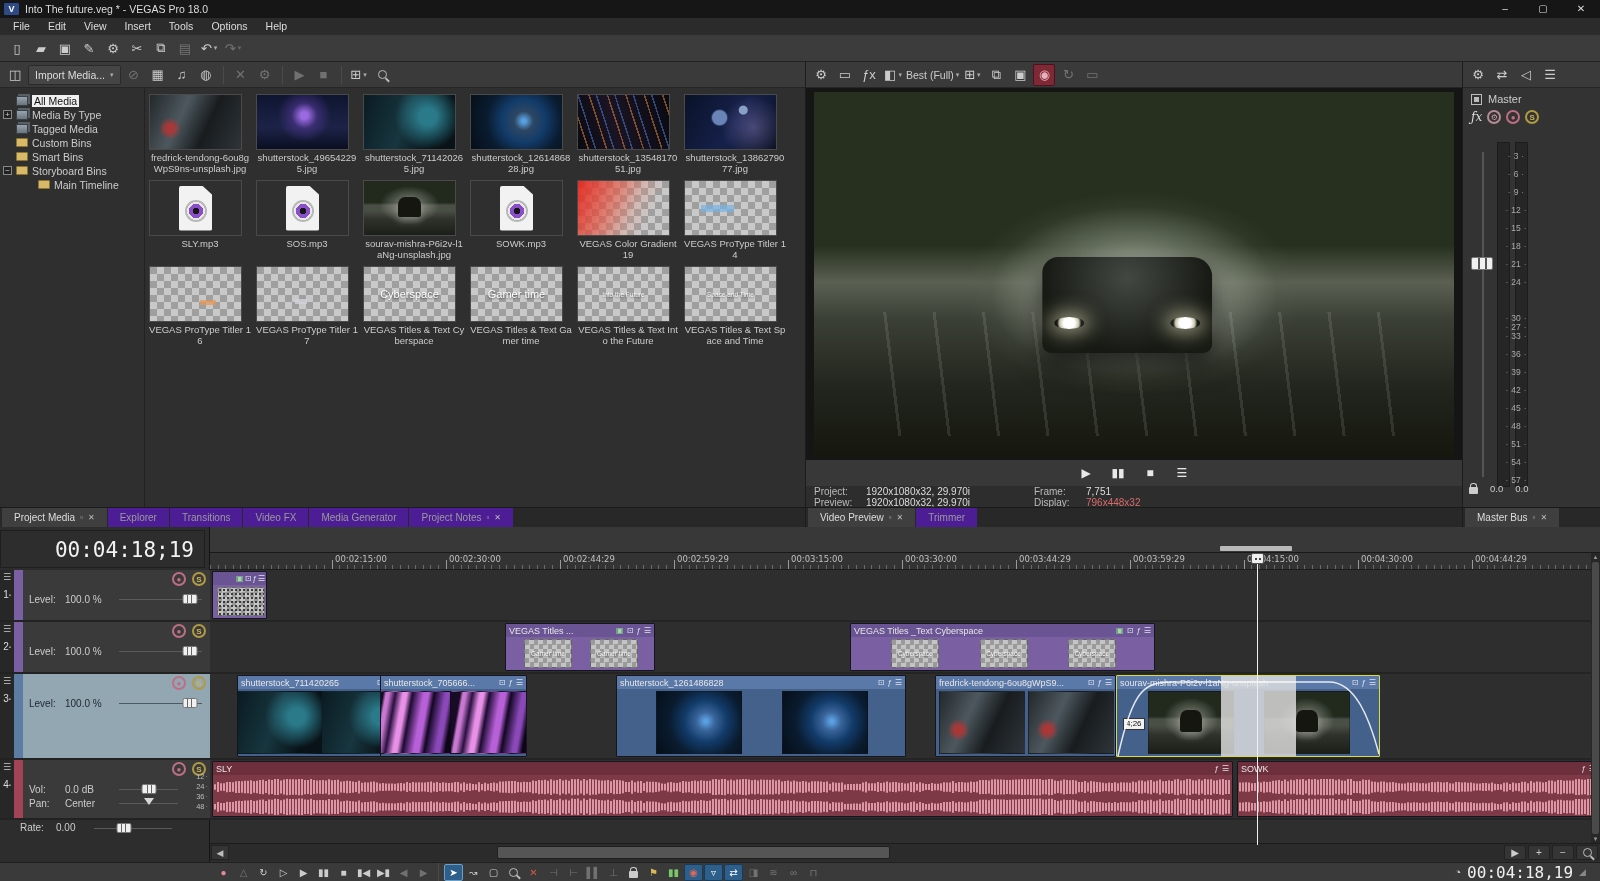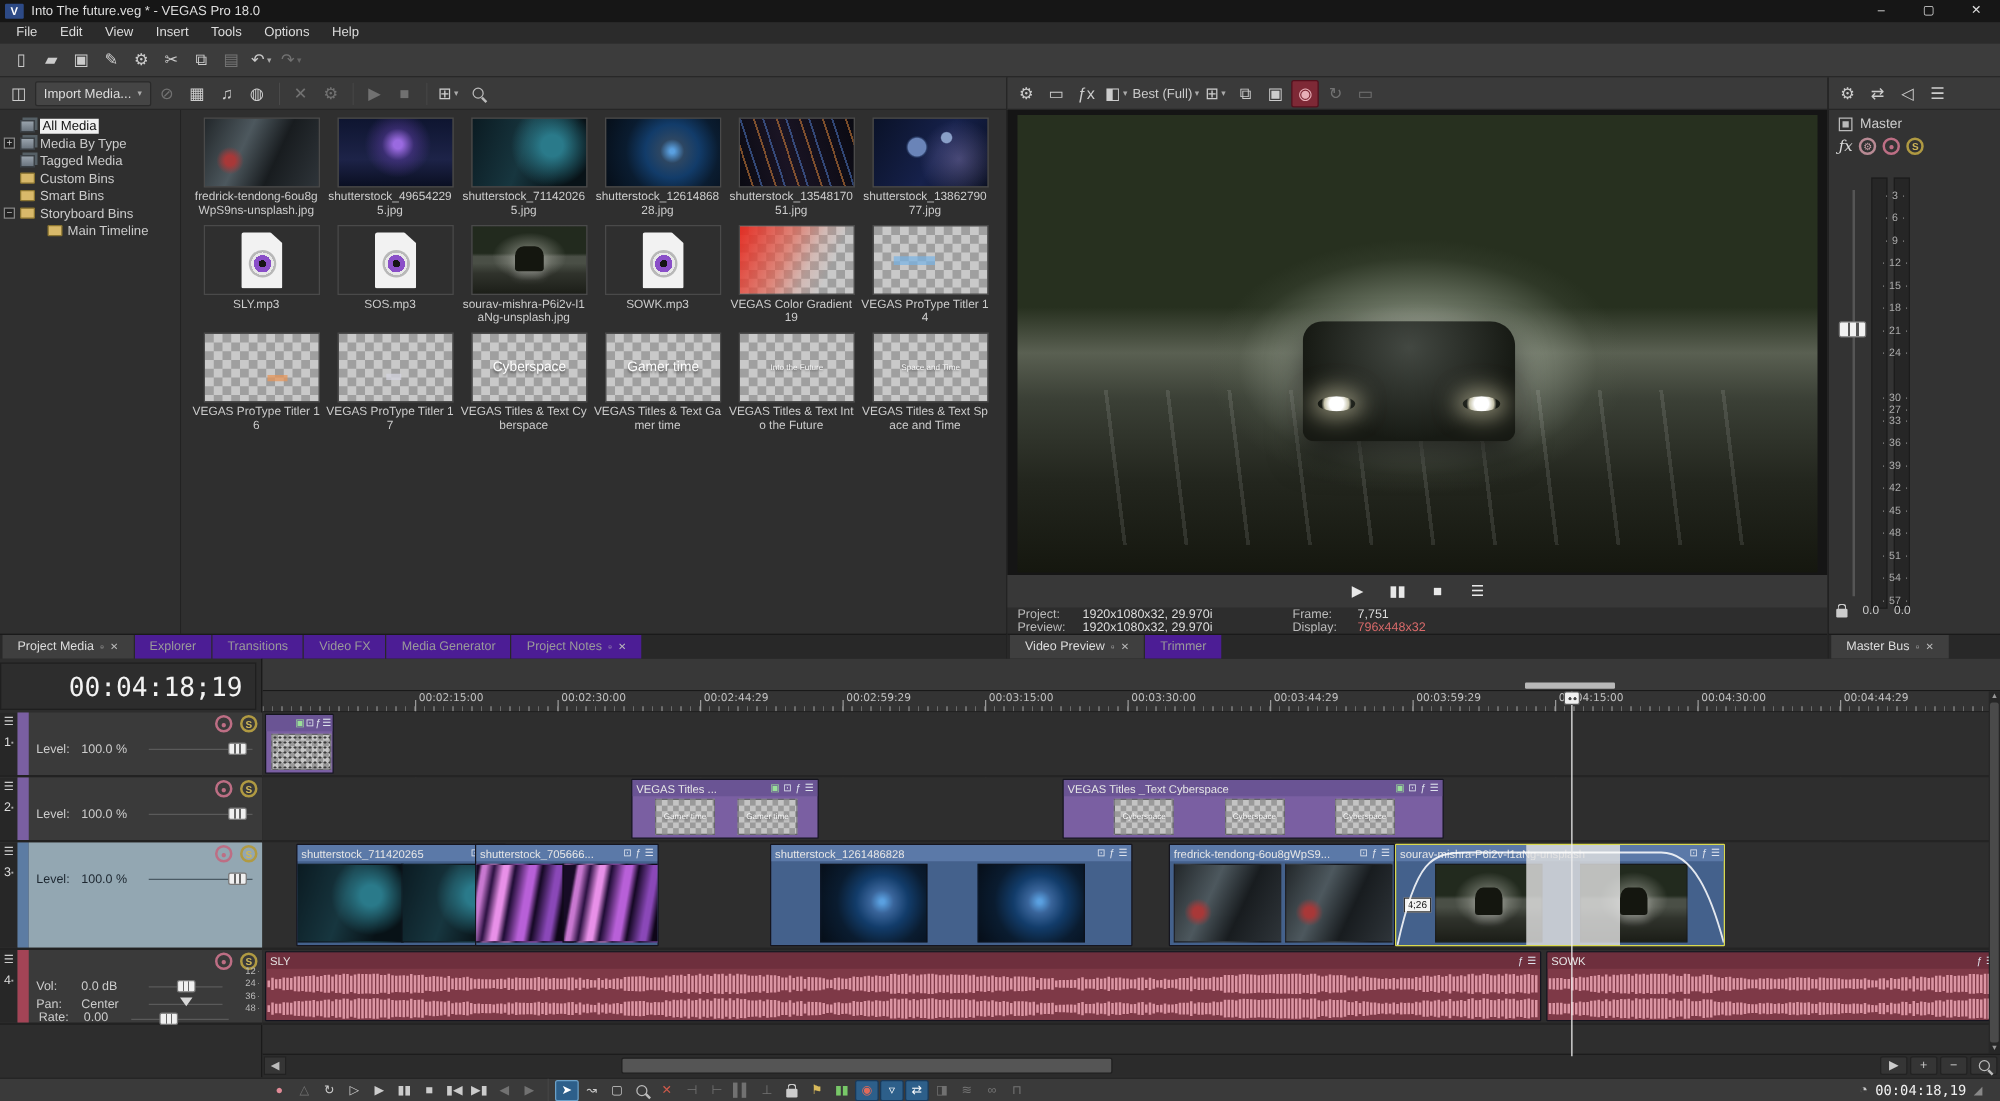--- a/index.html
+++ b/index.html
@@ -34,21 +34,21 @@
   #import-btn{display:flex;align-items:center;gap:4px;background:#454545;border:1px solid #2a2a2a;height:20px;padding:0 6px;border-radius:2px;color:#ddd;font-size:10.5px;}
   #bins-tree{position:absolute;top:26px;left:0;width:145px;bottom:20px;background:#2f2f2f;border-right:1px solid #222;padding-top:6px;overflow:hidden;}
   .titem{display:flex;align-items:center;height:13px;margin:0 0 1px 0;gap:4px;font-size:10.5px;color:#ccc;}
   .titem .exp{width:9px;height:9px;border:1px solid #888;background:#222;color:#ccc;font-size:8px;line-height:7px;text-align:center;margin-left:3px;flex:none;}
   .titem .noexp{width:9px;margin-left:3px;flex:none;}
   .ico-stack{width:12px;height:10px;flex:none;background:linear-gradient(#9aa4ae,#6a747e);border:1px solid #3a4046;box-shadow:2px -2px 0 #566066;}
   .ico-folder{width:12px;height:9px;flex:none;background:#d8b96a;border:1px solid #8a7430;border-radius:1px;}
   .titem .lbl{white-space:nowrap;}
   .titem .lbl.selstate{background:#f0f0f0;color:#111;padding:0 2px;}
   #media-grid{position:absolute;top:26px;left:145px;right:0;bottom:20px;background:#2f2f2f;display:grid;grid-template-columns:repeat(6,107px);grid-auto-rows:86px;padding:6px 0 0 4px;}
-  .mcell{width:107px;display:flex;flex-direction:column;align-items:flex-end;}
+  .mcell{width:107px;display:flex;flex-direction:column;align-items:flex-start;}
   .mthumb{width:93px;height:56px;position:relative;overflow:hidden;border:1px solid #4a4a4a;background:#222;flex:none;}
   .mlabel{width:102px;text-align:center;font-size:9.5px;line-height:11px;color:#ccc;margin-top:2px;word-break:break-all;}
   .checker{background:conic-gradient(#c9c9c9 25%,#9f9f9f 0 50%,#c9c9c9 0 75%,#9f9f9f 0) 0 0/14px 14px;}
   .checker-sm{background:conic-gradient(#c4c4c4 25%,#9a9a9a 0 50%,#c4c4c4 0 75%,#9a9a9a 0) 0 0/9px 9px;}
   .ovl{position:absolute;inset:0;display:flex;align-items:center;justify-content:center;color:#fff;font-size:11px;text-shadow:0 1px 2px rgba(0,0,0,.55);}
   .ovl.small{font-size:6.5px;opacity:.9;}
   .mp3wrap{display:flex;align-items:center;justify-content:center;background:#2f2f2f;}
   .mp3page{width:33px;height:45px;background:#f2f2f2;border-radius:2px;position:relative;clip-path:polygon(0 0,70% 0,100% 20%,100% 100%,0 100%);}
   .mp3page::after{content:"";position:absolute;left:50%;top:56%;width:22px;height:22px;transform:translate(-50%,-50%);border-radius:50%;
      background:radial-gradient(circle,#151515 0 3px,#8a4fc8 3px 7px,#e8e8e8 7px 9px,#b8b8b8 9px);}
@@ -135,21 +135,21 @@
   .tval{font-size:10px;color:#ccc;width:50px;flex:none;}
   .slider{flex:1;height:10px;position:relative;}
   .slider::before{content:"";position:absolute;left:0;right:0;top:5px;height:1px;background:#5a5a5a;}
   .thead.sel .slider::before{background:#4a5a64;}
   .shandle{position:absolute;top:0;width:15px;height:10px;background:#f0f0f0;border:1px solid #777;border-radius:2px;transform:translateX(-50%);
      background-image:linear-gradient(90deg,transparent 0 4px,#666 4px 5px,transparent 5px 8px,#666 8px 9px,transparent 9px);}
   .shandle.pan{width:0;height:0;background:none;border:none;border-left:5px solid transparent;border-right:5px solid transparent;border-top:7px solid #d8d8d8;border-radius:0;}
   .th-meter{position:absolute;right:2px;top:12px;width:20px;display:flex;flex-direction:column;align-items:flex-end;gap:1px;}
   .mtick{font-size:7.5px;color:#bbb;line-height:9px;}
   .mtick::after{content:"·";margin-left:1px;color:#888;}
-  #rate-row{position:absolute;top:282px;left:0;width:206px;display:flex;align-items:center;gap:4px;padding-left:31px;}
+  #rate-row{position:absolute;top:295px;left:0;width:206px;display:flex;align-items:center;gap:4px;padding-left:20px;}
   #rate-row .slider{height:10px;}
 
   #tl-content{position:absolute;top:527px;left:210px;width:1390px;height:335px;background:#2e2e2e;overflow:hidden;}
   #tl-spacer{position:absolute;top:0;left:0;right:0;height:26px;background:#383838;border-bottom:1px solid #191919;}
   #loopband{position:absolute;bottom:1px;height:5px;background:#b8b8b8;border-radius:1px;}
   #tl-ruler{position:absolute;top:26px;left:0;right:0;height:17px;background:#333;border-bottom:1px solid #1c1c1c;
      background-image:repeating-linear-gradient(90deg,#6a6a6a 0 1px,transparent 1px 7.6px);background-size:100% 4px;background-position:0 100%;background-repeat:no-repeat;}
   .rmark{position:absolute;top:1px;font-size:8.5px;color:#c0c0c0;white-space:nowrap;font-family:"DejaVu Sans",sans-serif;}
   .rtick{position:absolute;bottom:0;width:1px;height:9px;background:#999;}
   #tl-tracks{position:absolute;top:43px;left:0;right:0;height:273px;background:#2e2e2e;}
@@ -189,21 +189,21 @@
   #statusbar{position:absolute;top:862px;left:0;right:0;height:19px;background:#3a3a3a;border-top:1px solid #1f1f1f;display:flex;align-items:center;padding-left:214px;gap:1px;}
   #statusbar .tbtn{min-width:19px;height:17px;font-size:10px;}
   #statusbar .tbtn.rec{color:#e08a96;}
   #statusbar .tbtn.active{background:#2d5f8a;border:1px solid #6aa0c8;color:#fff;}
   #statusbar .tbtn.redx{color:#d05a4a;}
   #statusbar .tbtn.goldf{color:#d8b95a;}
   #statusbar .tbtn.greenf{color:#78c868;}
   #statusbar .tbtn.bluebox{background:#2d5f8a;border:1px solid #1a3a5a;color:#fff;}
   #statusbar .tbtn.bluebox-red{background:#2d5f8a;border:1px solid #1a3a5a;color:#e06a5a;}
   #status-right{margin-left:auto;display:flex;align-items:center;gap:6px;padding-right:14px;}
-  #status-time{font-family:"DejaVu Sans Mono",monospace;font-size:11px;color:#f0f0f0;}
+  #status-time{font-family:"DejaVu Sans Mono",monospace;font-size:16px;color:#f0f0f0;}
   #corner{color:#888;font-size:9px;}
 </style>
 </head>
 <body>
 
 <div id="app">
   <div id="titlebar">
     <div class="logo">V</div>
     <div class="wtitle">Into The future.veg * - VEGAS Pro 18.0</div>
     <div class="winbtns" id="winbtns">

